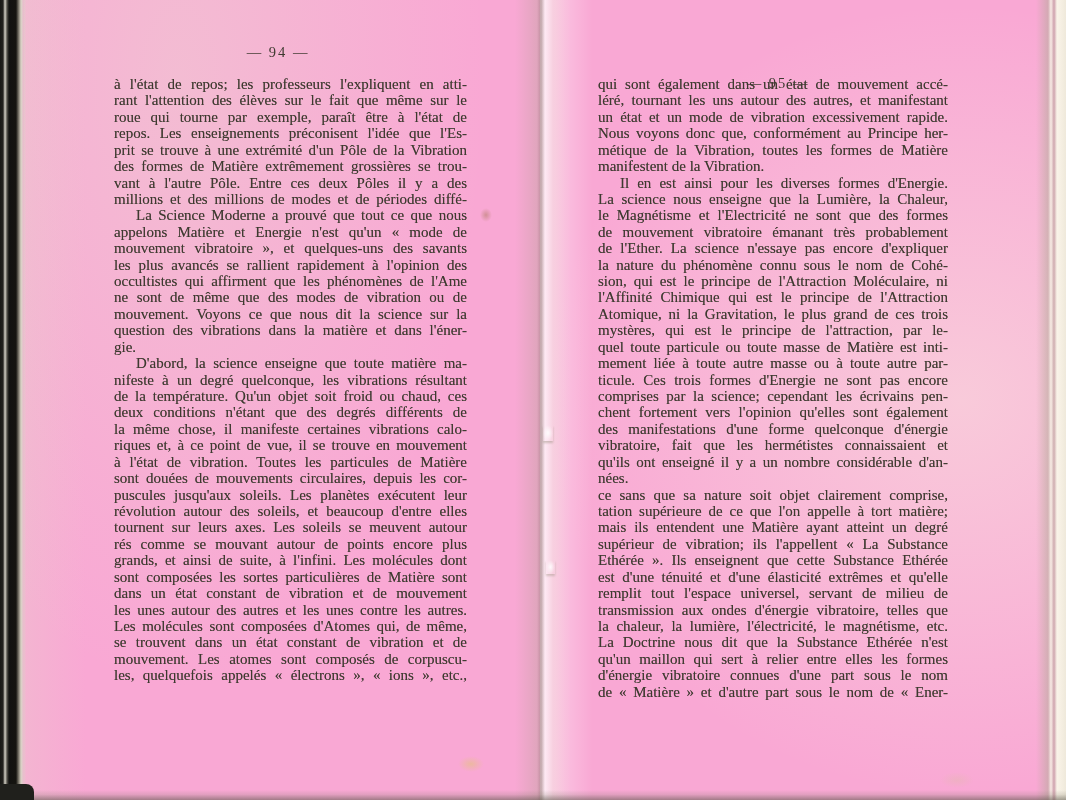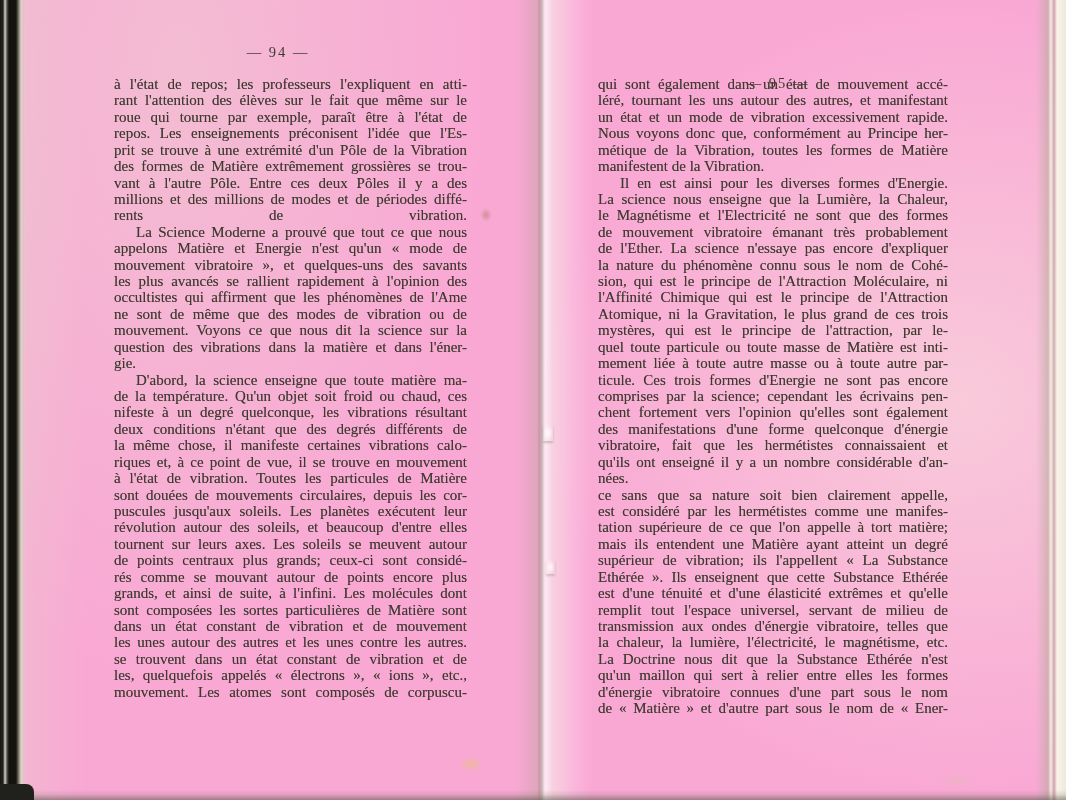--- a/index.html
+++ b/index.html
@@ -133,54 +133,53 @@
     <div class="column">
         <div class="para">
           <div class="line jl">à l'état de repos; les professeurs l'expliquent en atti-</div>
           <div class="line jl">rant l'attention des élèves sur le fait que même sur le</div>
           <div class="line jl">roue qui tourne par exemple, paraît être à l'état de</div>
           <div class="line jl">repos. Les enseignements préconisent l'idée que l'Es-</div>
           <div class="line jl">prit se trouve à une extrémité d'un Pôle de la Vibration</div>
           <div class="line jl">des formes de Matière extrêmement grossières se trou-</div>
           <div class="line jl">vant à l'autre Pôle. Entre ces deux Pôles il y a des</div>
           <div class="line jl">millions et des millions de modes et de périodes diffé-</div>
-          <div class="line jl">rents de vibration.</div>
         </div>
         <div class="para">
           <div class="line jl first">La Science Moderne a prouvé que tout ce que nous</div>
           <div class="line jl">appelons Matière et Energie n'est qu'un « mode de</div>
           <div class="line jl">mouvement vibratoire », et quelques-uns des savants</div>
           <div class="line jl">les plus avancés se rallient rapidement à l'opinion des</div>
           <div class="line jl">occultistes qui affirment que les phénomènes de l'Ame</div>
           <div class="line jl">ne sont de même que des modes de vibration ou de</div>
           <div class="line jl">mouvement. Voyons ce que nous dit la science sur la</div>
           <div class="line jl">question des vibrations dans la matière et dans l'éner-</div>
           <div class="line">gie.</div>
         </div>
         <div class="para">
           <div class="line jl first">D'abord, la science enseigne que toute matière ma-</div>
+          <div class="line jl">nifeste à un degré quelconque, les vibrations résultant</div>
           <div class="line jl">de la température. Qu'un objet soit froid ou chaud, ces</div>
-          <div class="line jl">nifeste à un degré quelconque, les vibrations résultant</div>
           <div class="line jl">deux conditions n'étant que des degrés différents de</div>
           <div class="line jl">la même chose, il manifeste certaines vibrations calo-</div>
           <div class="line jl">riques et, à ce point de vue, il se trouve en mouvement</div>
           <div class="line jl">à l'état de vibration. Toutes les particules de Matière</div>
           <div class="line jl">sont douées de mouvements circulaires, depuis les cor-</div>
           <div class="line jl">puscules jusqu'aux soleils. Les planètes exécutent leur</div>
           <div class="line jl">révolution autour des soleils, et beaucoup d'entre elles</div>
           <div class="line jl">tournent sur leurs axes. Les soleils se meuvent autour</div>
-          <div class="line jl">de points centraux plus grands; ceux-ci sont considé-</div>
           <div class="line jl">rés comme se mouvant autour de points encore plus</div>
           <div class="line jl">grands, et ainsi de suite, à l'infini. Les molécules dont</div>
           <div class="line jl">sont composées les sortes particulières de Matière sont</div>
           <div class="line jl">dans un état constant de vibration et de mouvement</div>
           <div class="line jl">les unes autour des autres et les unes contre les autres.</div>
+          <div class="line jl">Les molécules sont composées d'Atomes qui, de même,</div>
           <div class="line jl">se trouvent dans un état constant de vibration et de</div>
+          <div class="line jl">mouvement. Les atomes sont composés de corpuscu-</div>
           <div class="line jl">les, quelquefois appelés « électrons », « ions », etc.,</div>
-          <div class="line jl">mouvement. Les atomes sont composés de corpuscu-</div>
         </div>
       </div>
   </div>
 
   <div class="page" id="page-right">
     <div class="pagehead">— 95 —</div>
     <div class="column">
         <div class="para">
           <div class="line jl">qui sont également dans un état de mouvement accé-</div>
           <div class="line jl">léré, tournant les uns autour des autres, et manifestant</div>
@@ -204,22 +203,21 @@
           <div class="line jl">mement liée à toute autre masse ou à toute autre par-</div>
           <div class="line jl">ticule. Ces trois formes d'Energie ne sont pas encore</div>
           <div class="line jl">comprises par la science; cependant les écrivains pen-</div>
           <div class="line jl">chent fortement vers l'opinion qu'elles sont également</div>
           <div class="line jl">des manifestations d'une forme quelconque d'énergie</div>
           <div class="line jl">vibratoire, fait que les hermétistes connaissaient et</div>
           <div class="line jl">qu'ils ont enseigné il y a un nombre considérable d'an-</div>
           <div class="line">nées.</div>
         </div>
         <div class="para">
-          <div class="line jl">ce sans que sa nature soit bien clairement appelle,</div>
-          <div class="line jl">est considéré par les hermétistes comme une manifes-</div>
+          <div class="line jl">ce sans que sa nature soit objet clairement comprise,</div>
           <div class="line jl">tation supérieure de ce que l'on appelle à tort matière;</div>
           <div class="line jl">mais ils entendent une Matière ayant atteint un degré</div>
           <div class="line jl">supérieur de vibration; ils l'appellent « La Substance</div>
           <div class="line jl">Ethérée ». Ils enseignent que cette Substance Ethérée</div>
           <div class="line jl">est d'une ténuité et d'une élasticité extrêmes et qu'elle</div>
           <div class="line jl">remplit tout l'espace universel, servant de milieu de</div>
           <div class="line jl">transmission aux ondes d'énergie vibratoire, telles que</div>
           <div class="line jl">la chaleur, la lumière, l'électricité, le magnétisme, etc.</div>
           <div class="line jl">La Doctrine nous dit que la Substance Ethérée n'est</div>
           <div class="line jl">qu'un maillon qui sert à relier entre elles les formes</div>

